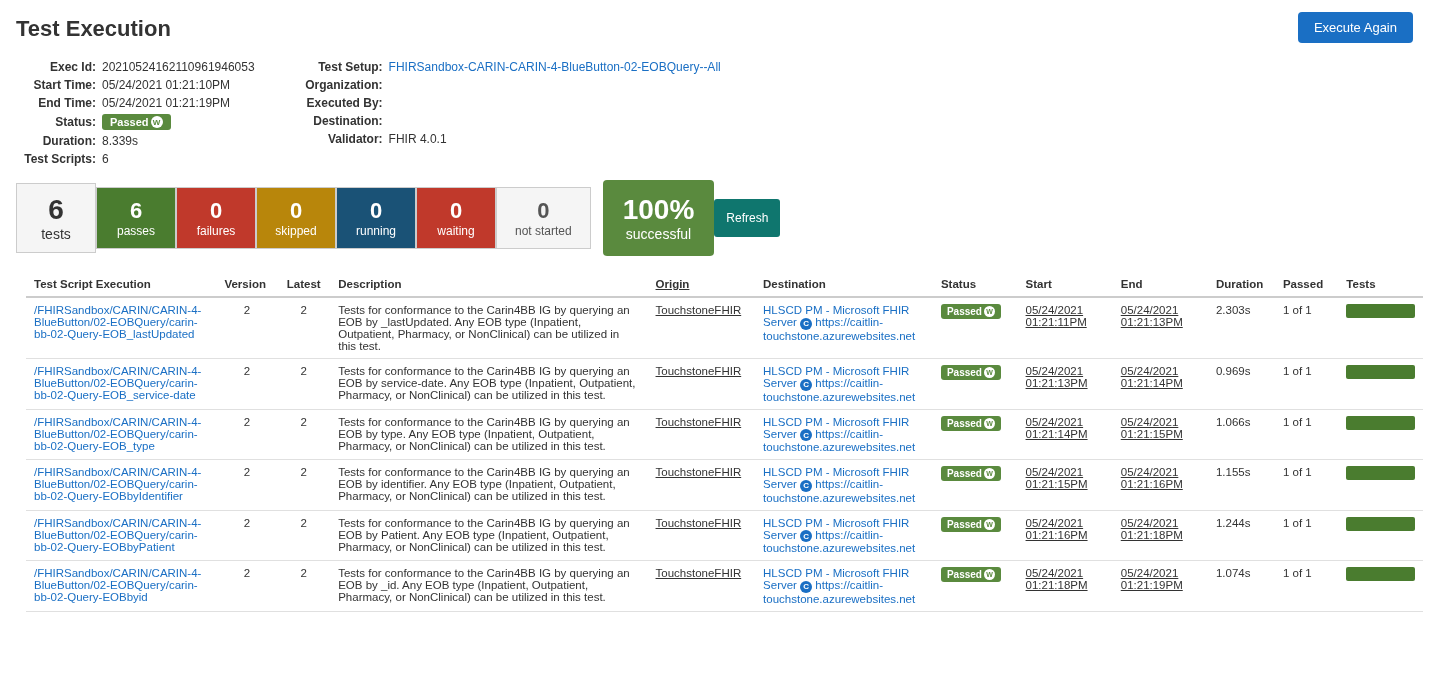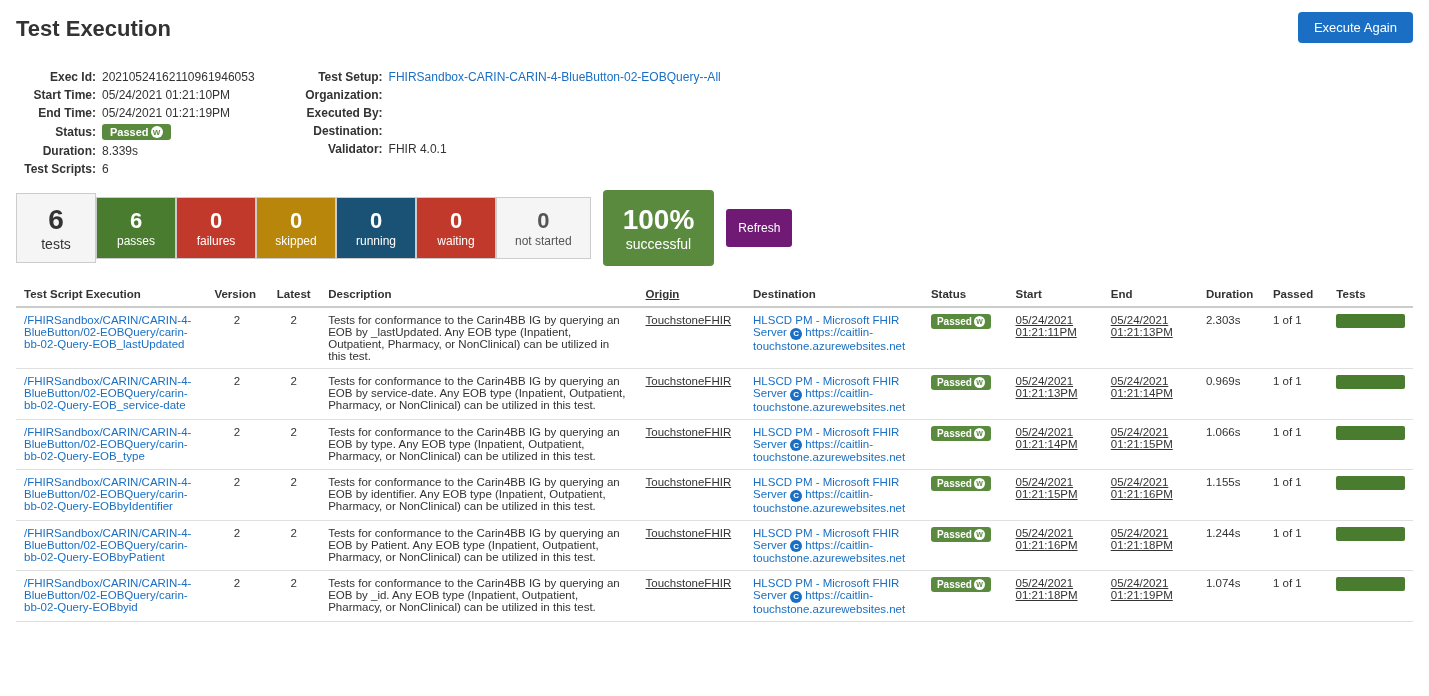--- a/index.html
+++ b/index.html
@@ -1,17 +1,17 @@
 <!DOCTYPE html>
 <html><head>
   <meta charset="utf-8">
   <style>
     * { box-sizing: border-box; margin: 0; padding: 0; }
     body { font-family: Arial, sans-serif; font-size: 12px; background: #fff; color: #333; padding: 16px; }
-    h1 { font-size: 22px; font-weight: bold; margin-bottom: 28px; }
+    h1 { font-size: 22px; font-weight: bold; margin-bottom: 18px; }
     .header-row { display: flex; gap: 48px; margin-bottom: 14px; }
     .header-col { display: flex; flex-direction: column; gap: 4px; }
     .header-field { display: flex; gap: 6px; align-items: baseline; }
     .header-label { font-weight: bold; text-align: right; white-space: nowrap; min-width: 80px; }
     .header-value { color: #333; }
     .header-link { color: #1a6fc4; text-decoration: none; }
     .status-badge { background: #5a8a3e; color: white; padding: 2px 8px; border-radius: 3px; font-size: 11px; font-weight: bold; display: inline-flex; align-items: center; gap: 2px; }
     .status-badge .w-badge { background: #fff; color: #5a8a3e; border-radius: 50%; width: 12px; height: 12px; font-size: 8px; display: inline-flex; align-items: center; justify-content: center; font-weight: bold; }
     .execute-btn { position: fixed; top: 12px; right: 16px; background: #1a6fc4; color: white; border: none; padding: 8px 16px; border-radius: 4px; font-size: 13px; cursor: pointer; }
 
@@ -22,23 +22,23 @@
     .summary-box.passes { background: #4a7c2f; color: white; }
     .summary-box.failures { background: #c0392b; color: white; }
     .summary-box.skipped { background: #b8860b; color: white; }
     .summary-box.running { background: #1a5276; color: white; }
     .summary-box.waiting { background: #c0392b; color: white; }
     .summary-box.not-started { background: #f5f5f5; color: #555; }
     .summary-box .num { font-size: 22px; font-weight: bold; }
     .success-box { background: #5a8a3e; color: white; padding: 14px 20px; text-align: center; margin-left: 12px; border-radius: 4px; }
     .success-box .pct { font-size: 28px; font-weight: bold; }
     .success-box .succ { font-size: 14px; }
-    .refresh-btn { background: #701a75; color: white; border: none; padding: 12px 12px; border-radius: 3px; font-size: 12px; cursor: pointer; margin-left: 12px; }
-
-    table { width: 100%; border-collapse: collapse; font-size: 11.5px; }
+    .refresh-btn { background: #0f766e; color: white; border: none; padding: 12px 12px; border-radius: 3px; font-size: 12px; cursor: pointer; }
+
+    table { width: 100%; border-collapse: collapse; font-size: 11.5px; margin-left: 10px; }
     thead th { text-align: left; padding: 6px 8px; font-weight: bold; border-bottom: 2px solid #ccc; white-space: nowrap; }
     tbody td { padding: 6px 8px; border-bottom: 1px solid #e0e0e0; vertical-align: top; }
     .col-script { width: 180px; }
     .col-ver { width: 50px; }
     .col-latest { width: 50px; text-align: center; }
     .col-desc { width: 300px; }
     .col-origin { width: 100px; text-decoration: underline; }
     .col-dest { width: 160px; }
     .col-status { width: 80px; }
     .col-start { width: 90px; }

